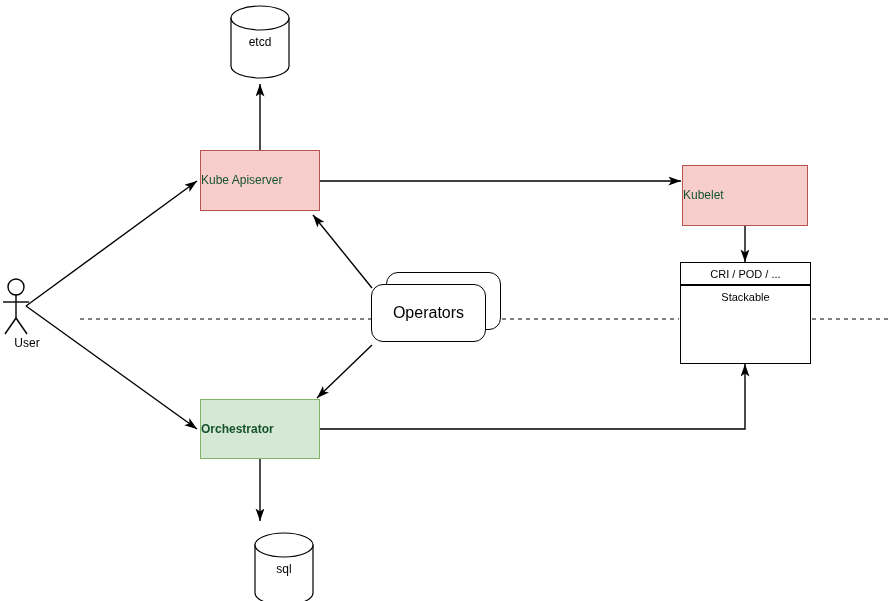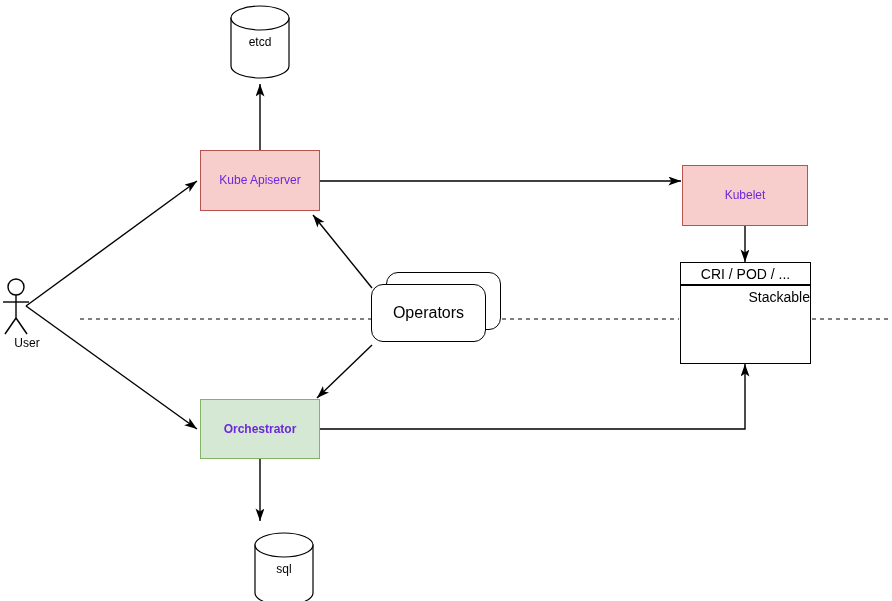--- a/index.html
+++ b/index.html
@@ -25,23 +25,23 @@
     left: 0;
     top: 0;
     width: 892px;
     height: 601px;
   }
   .node {
     position: absolute;
     box-sizing: border-box;
     display: flex;
     align-items: center;
-    justify-content: center;
+    justify-content: flex-start;
     font-size: 12px;
-    color: #6d28d9;
+    color: #14532d;
     text-align: center;
     line-height: 1.25;
   }
   .box-red {
     background: #f8cecc;
     border: 1px solid #b85450;
   }
   .box-green {
     background: #d5e8d4;
     border: 1px solid #82b366;
@@ -52,35 +52,34 @@
     background: #ffffff;
     border: 1px solid #000000;
     display: flex;
     flex-direction: column;
   }
   .agents-row {
     box-sizing: border-box;
     display: flex;
     align-items: center;
     justify-content: center;
-    font-size: 14px;
+    font-size: 11px;
     color: #000000;
     background: #ffffff;
   }
   .agents-row.head {
     height: 22px;
     border-bottom: 1px solid #000000;
   }
   .agents-row.body {
     flex: 1 1 auto;
   }
   .agents-row.foot {
     height: 22px;
     border-top: 1px solid #000000;
-    justify-content: flex-end;
   }
   .stack-shape {
     position: absolute;
     width: 130px;
     height: 70px;
   }
   .stack-back {
     position: absolute;
     left: 15px;
     top: 0;

